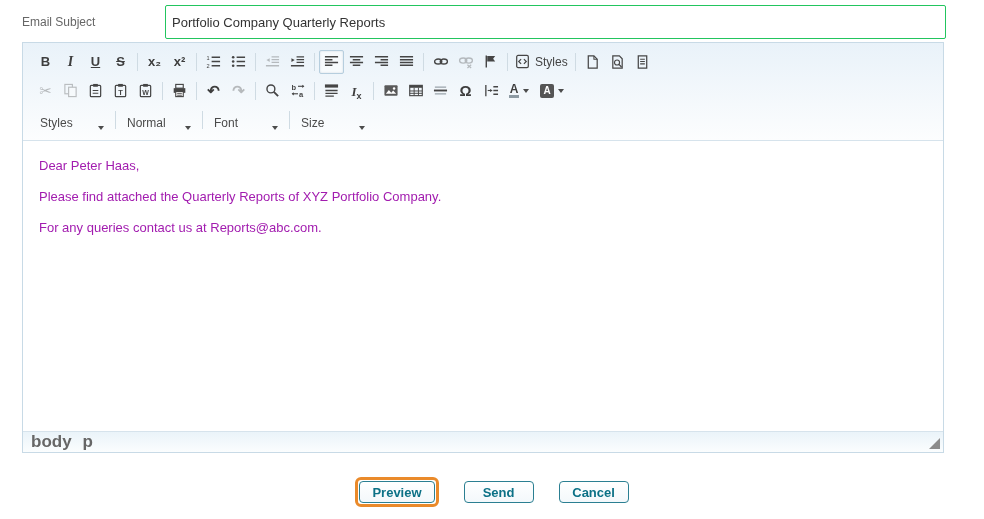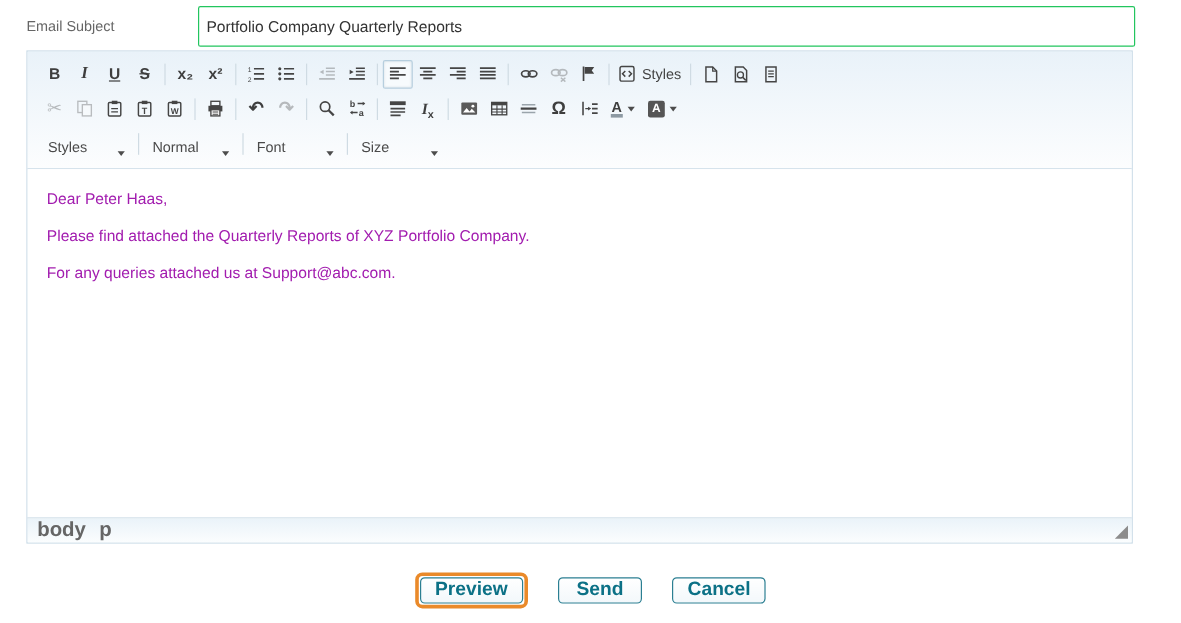--- a/index.html
+++ b/index.html
@@ -56,21 +56,21 @@
   }
   .path-item { margin-right:11px; cursor:pointer; }
   .handle {
     position:absolute; right:3px; bottom:3px; width:0; height:0;
     border-left:11px solid transparent; border-bottom:11px solid #8c8c8c; cursor:se-resize;
   }
   
   .actions { position:absolute; left:0; top:477px; width:984px; display:flex; justify-content:center; align-items:center; gap:25px; }
   .btn {
     min-width:70px; height:22px; background:linear-gradient(#ffffff,#f3f8fb);
-    border:1px solid #2b7f92; border-radius:4px; color:#0c7186; font-weight:bold; font-size:16px;
+    border:1px solid #2b7f92; border-radius:4px; color:#0c7186; font-weight:bold; font-size:13px;
     display:flex; align-items:center; justify-content:center; padding:0 12px; cursor:pointer;
     font-family:"Liberation Sans", sans-serif;
   }
   .hl { border:3px solid #ea8a2a; border-radius:6px; padding:1px; }
   svg.ic { display:block; }
 </style>
 </head>
 <body>
 
 <div class="subject-row">
@@ -336,21 +336,21 @@
       <span class="combo">
         <span>Size</span>
         <span class="arr"></span>
       </span>
     </div>
   </div>
 
   <div class="content">
     <p>Dear Peter Haas,</p>
     <p>Please find attached the Quarterly Reports of XYZ Portfolio Company.</p>
-    <p>For any queries attached us at Support@abc.com.</p>
+    <p>For any queries contact us at Reports@abc.com.</p>
   </div>
 
   <div class="ebottom">
     <span class="path-item">body</span>
     <span class="path-item">p</span>
     <span class="handle"></span>
   </div>
 </div>
 
 <div class="actions">

